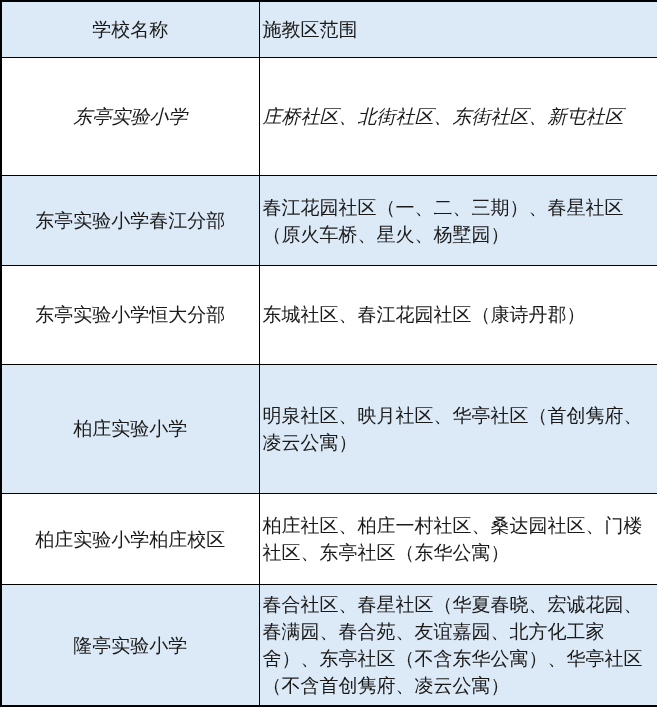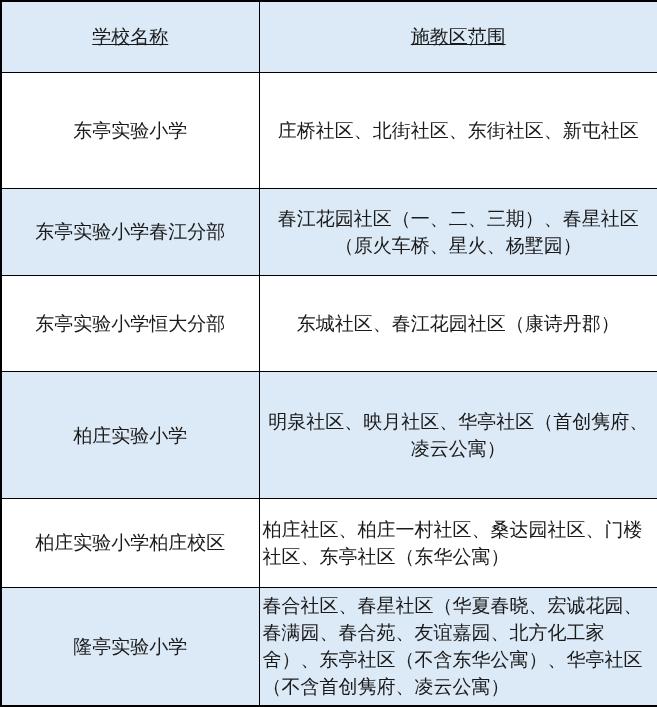--- a/index.html
+++ b/index.html
@@ -32,30 +32,30 @@
     line-height: 27px;
     font-weight: normal;
     vertical-align: middle;
     overflow: hidden;
   }
   th.cell-school, td.cell-school {
     text-align: center;
     padding: 2px 6px;
   }
   th.cell-range, td.cell-range {
-    text-align: center;
+    text-align: left;
     padding: 2px 3px;
   }
   td.cell-range.align-left {
     text-align: left;
   }
   tr.row-blue  { background: #dce9f6; }
   tr.row-white { background: #ffffff; }
-  tr.h-header { height: 71px; text-decoration: underline; }
-  tr.h-r1 { height: 111px; }
+  tr.h-header { height: 56px; }
+  tr.h-r1 { height: 111px; font-style: italic; }
   tr.h-r2 { height: 84px; }
   tr.h-r3 { height: 92px; }
   tr.h-r4 { height: 121px; }
   tr.h-r5 { height: 85px; }
   tr.h-r6 { height: 110px; }
 </style>
 </head>
 <body>
 
 <div class="table-wrap">

